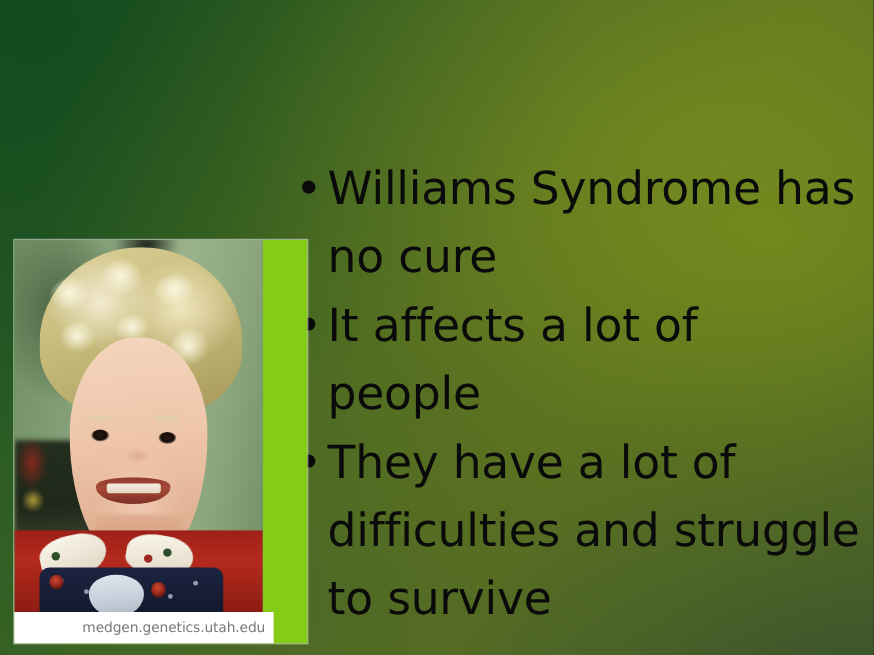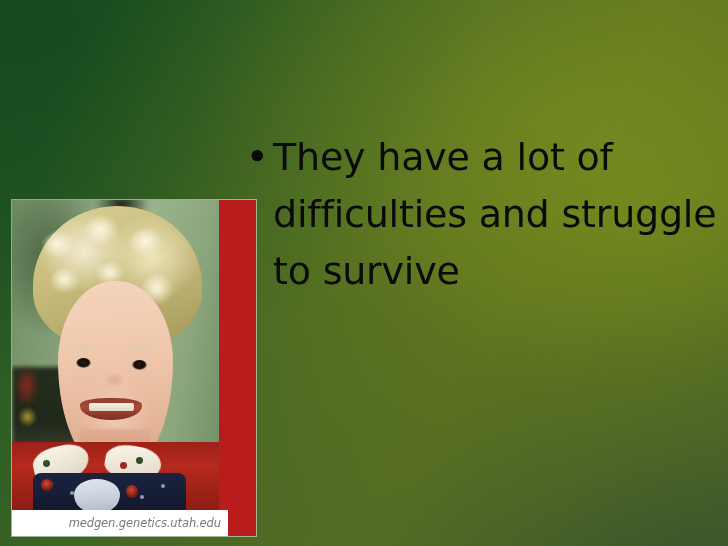--- a/index.html
+++ b/index.html
@@ -70,23 +70,22 @@
     color: #0a0a0a;
   }
 
   
   .photo-frame {
     position: absolute;
     left: 12px;
     top: 200px;
     width: 244px;
     height: 336px;
-    background: #b91c1c;
+    background: #84cc16;
     box-shadow: 0 0 0 1px rgba(255,255,255,0.5);
-    font-style: italic;
   }
   .photo {
     position: absolute;
     left: 0px;
     top: 0px;
     width: 207px;
     height: 310px;
     overflow: hidden;
     background: #6d8a5e;
   }
@@ -251,24 +250,26 @@
 <div id="slide">
 
   <div class="bg-base"></div>
   <div class="bg-sheen"></div>
 
 
   <div class="body">
 
     <div class="bullet">
       <span class="dot">•</span>
+      <span>Williams Syndrome has no cure</span>
     </div>
 
     <div class="bullet">
       <span class="dot">•</span>
+      <span>It affects a lot of people</span>
     </div>
 
     <div class="bullet">
       <span class="dot">•</span>
       <span>They have a lot of difficulties and struggle to survive</span>
     </div>
 
   </div>
 
   <div class="photo-frame">

